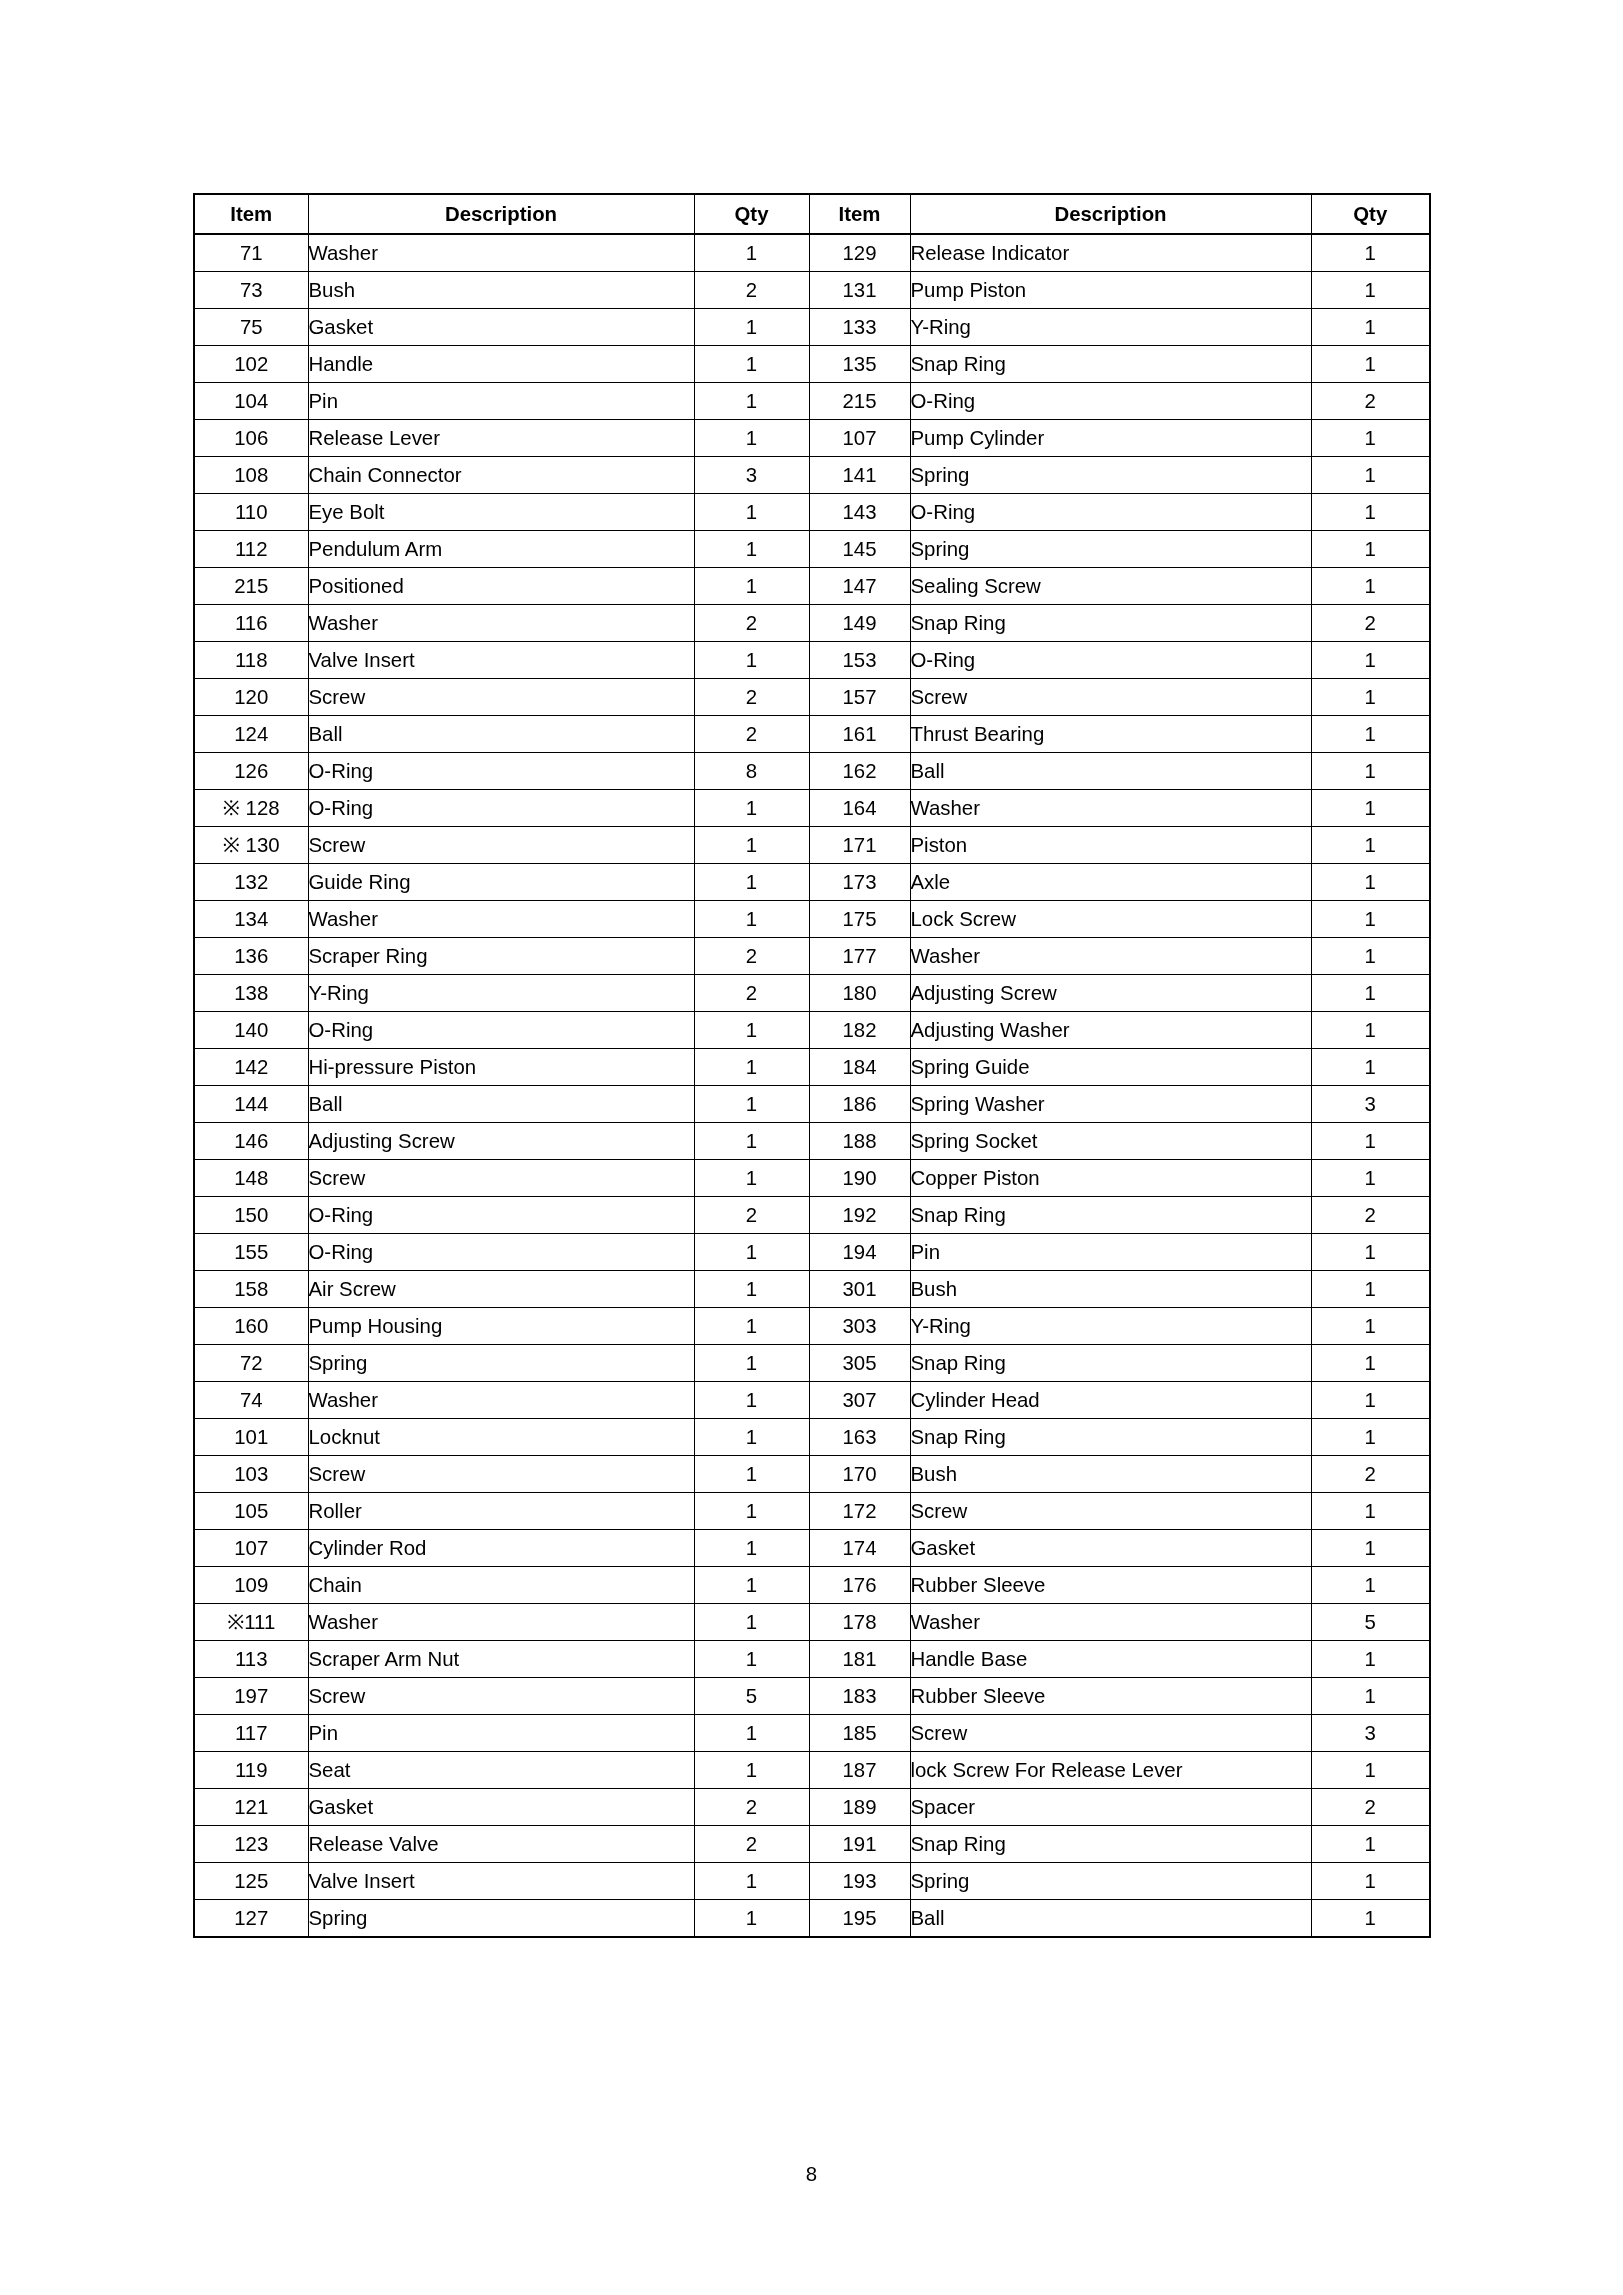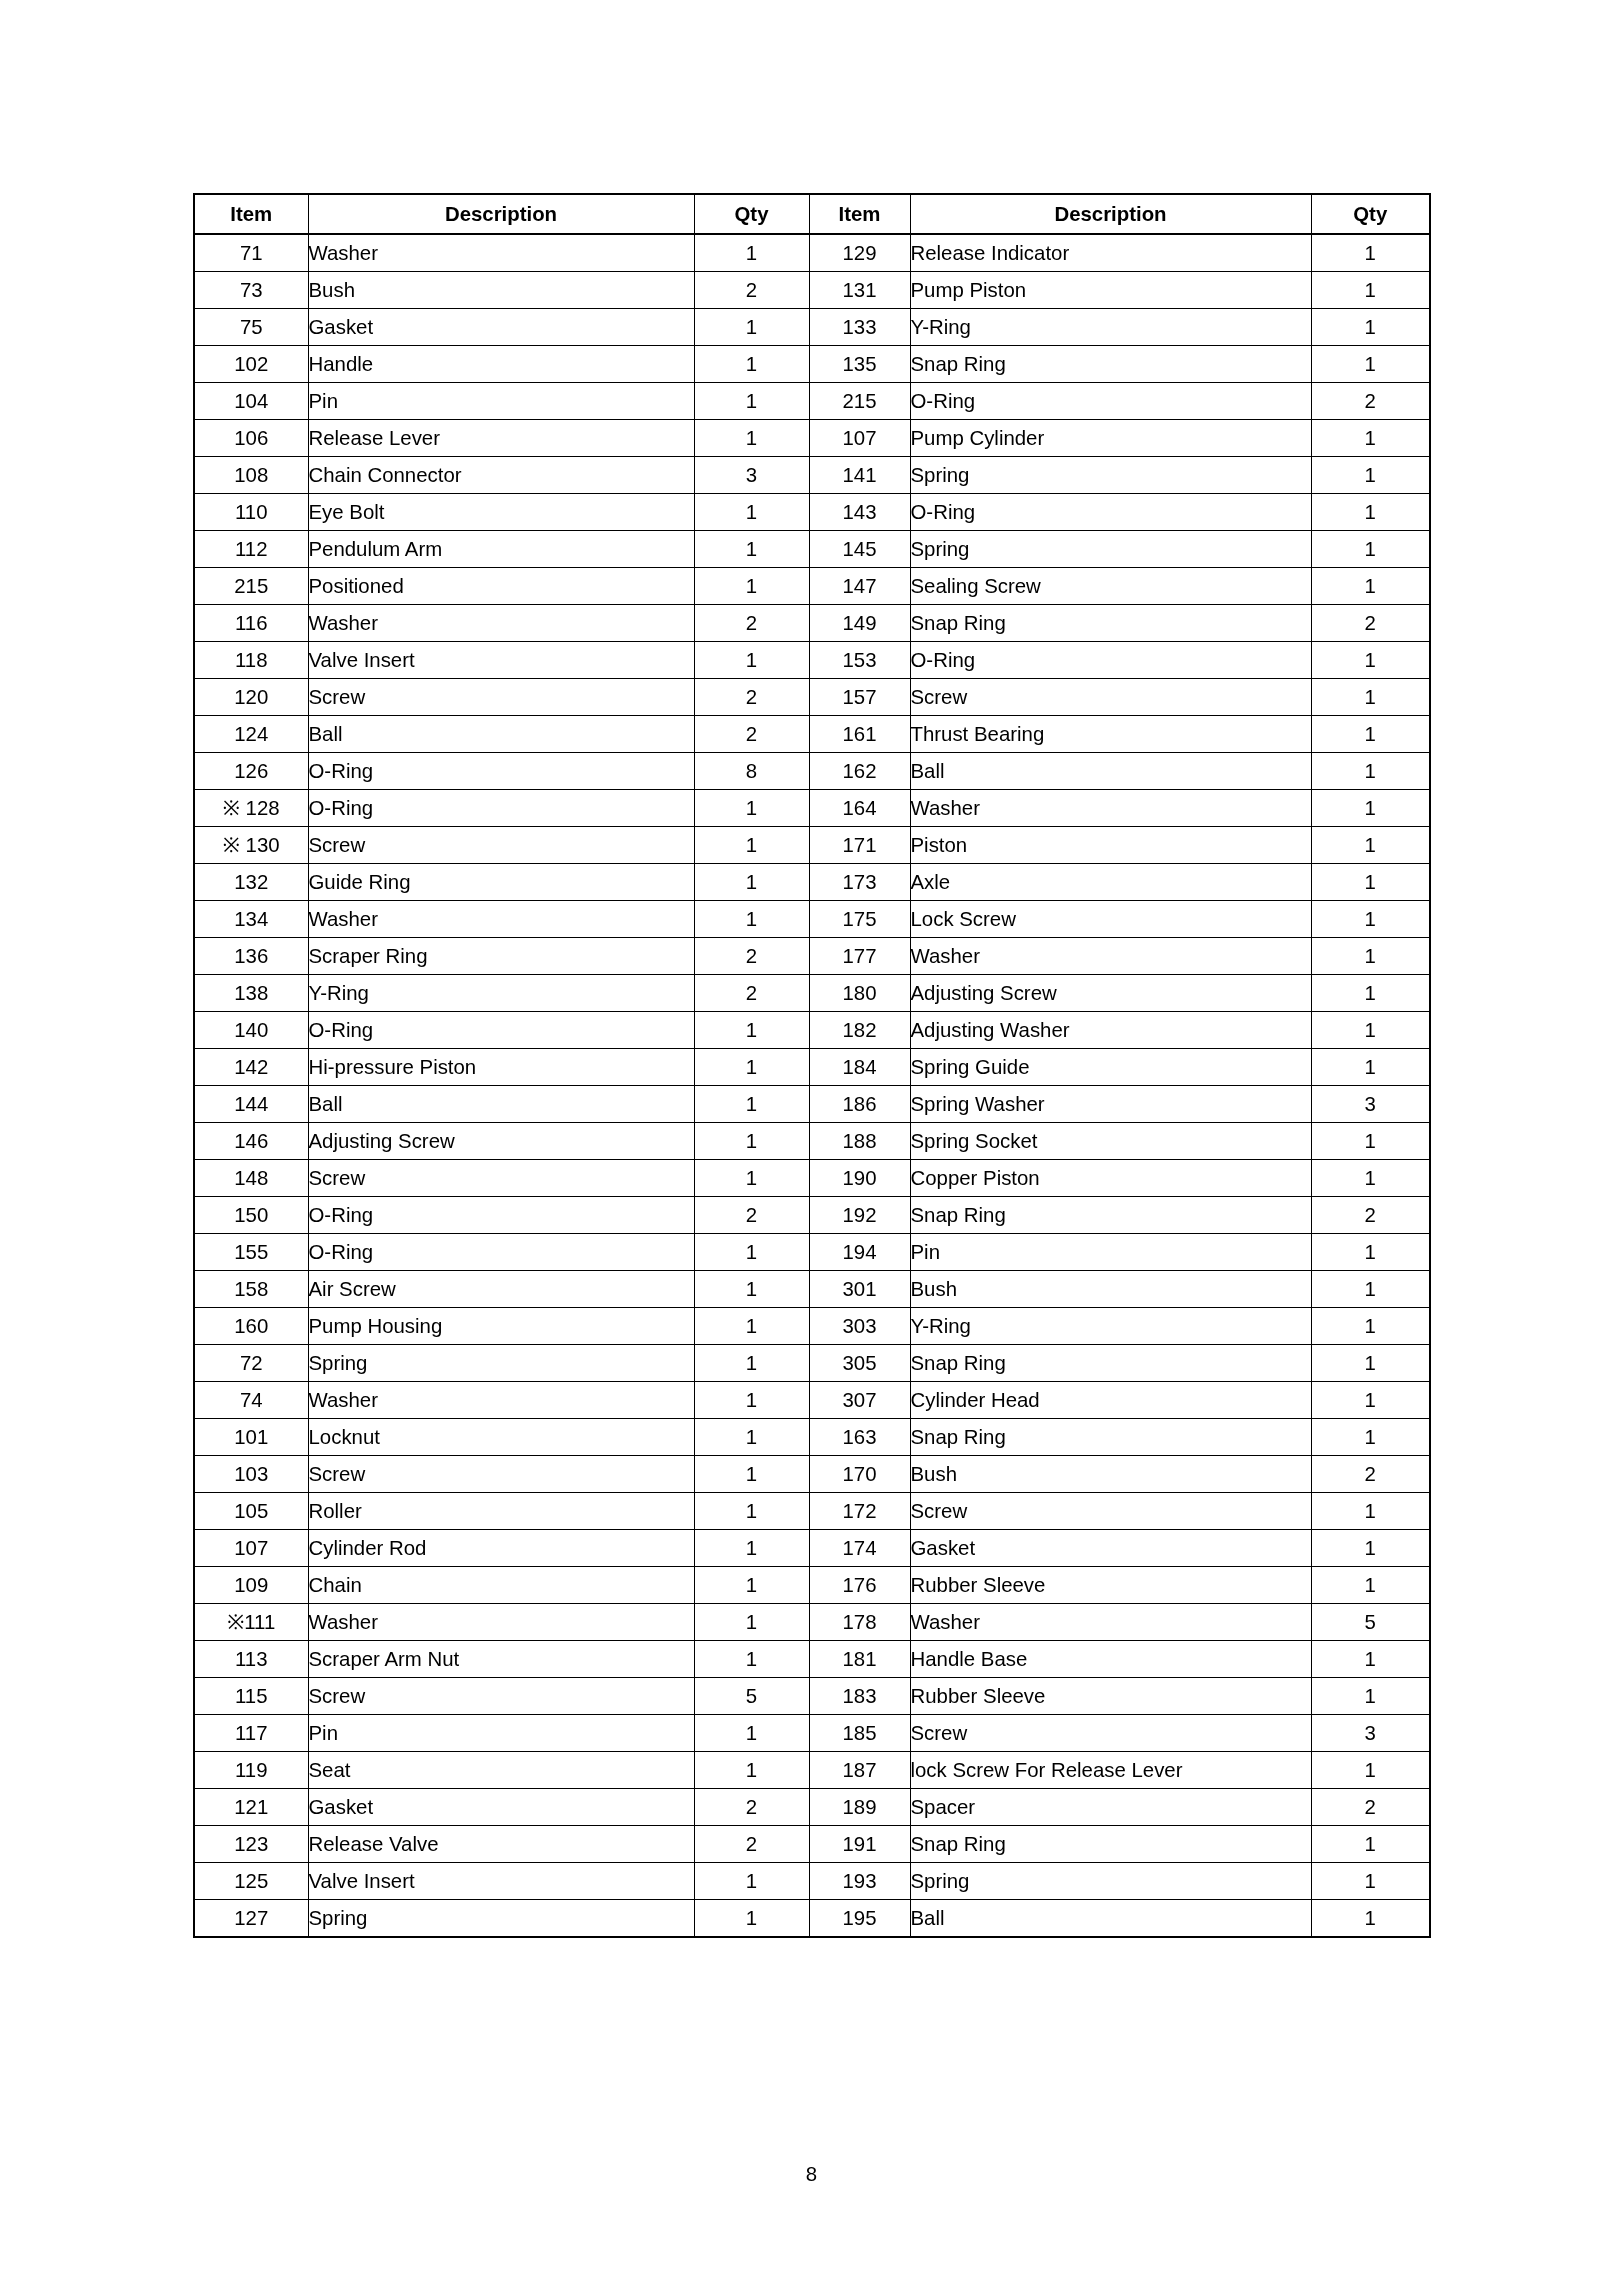--- a/index.html
+++ b/index.html
@@ -417,21 +417,21 @@
           </tr>
           <tr>
             <td class="cell-item">113</td>
             <td class="cell-desc">Scraper Arm Nut</td>
             <td class="cell-qty divider-left">1</td>
             <td class="cell-item divider-right">181</td>
             <td class="cell-desc">Handle Base</td>
             <td class="cell-qty">1</td>
           </tr>
           <tr>
-            <td class="cell-item">115</td>
+            <td class="cell-item">197</td>
             <td class="cell-desc">Screw</td>
             <td class="cell-qty divider-left">5</td>
             <td class="cell-item divider-right">183</td>
             <td class="cell-desc">Rubber Sleeve</td>
             <td class="cell-qty">1</td>
           </tr>
           <tr>
             <td class="cell-item">117</td>
             <td class="cell-desc">Pin</td>
             <td class="cell-qty divider-left">1</td>

